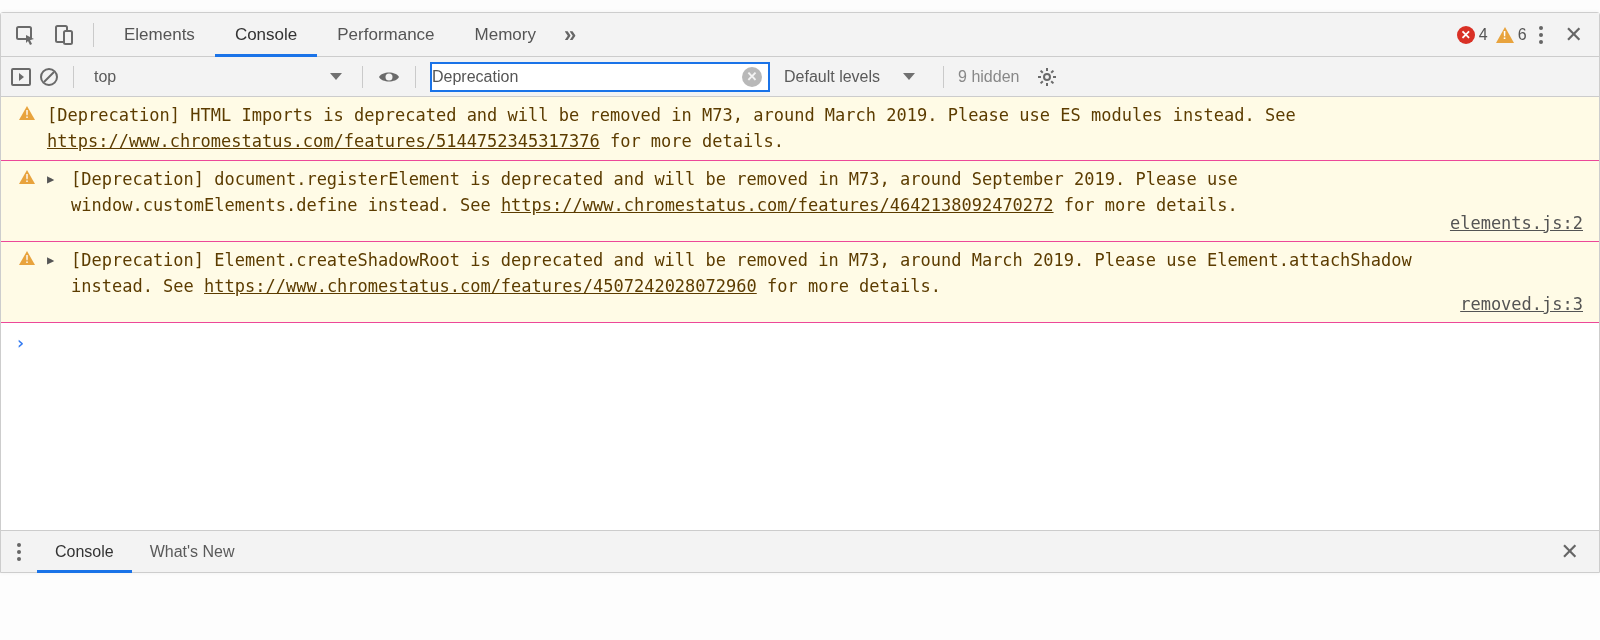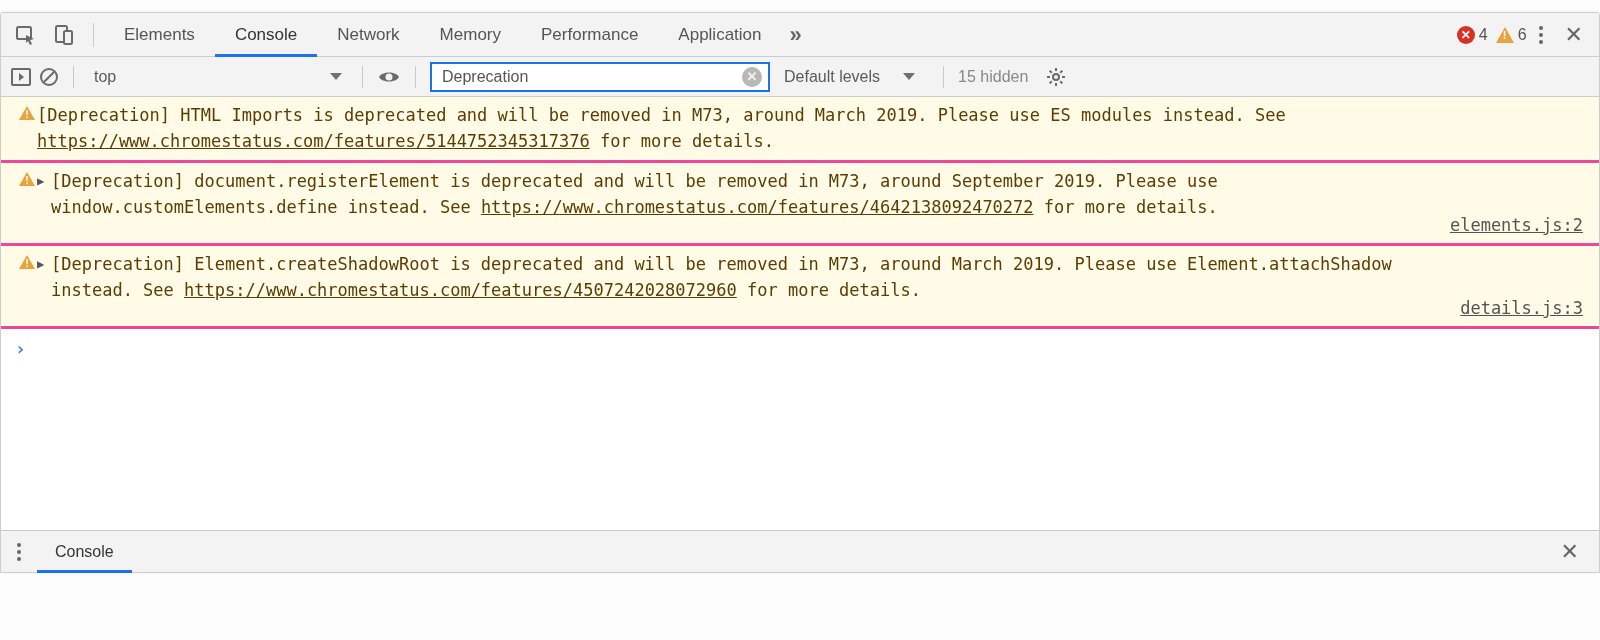--- a/index.html
+++ b/index.html
@@ -148,21 +148,21 @@
     border-top: 7px solid #707070;
   }
   .eye-icon svg { display: block; }
   .filter-input {
     width: 340px;
     height: 30px;
     border: 2px solid #1a73e8;
     background: #fff;
     display: flex;
     align-items: center;
-    padding: 0 6px 0 10px;
+    padding: 0 6px 0 0;
     font-size: 16px;
     color: #555;
   }
   .filter-input .txt { flex: 1; }
   .clear-btn {
     width: 20px; height: 20px; border-radius: 50%;
     background: #b8b8b8;
     color: #f3f3f3;
     display: flex; align-items: center; justify-content: center;
     font-size: 13px; font-weight: bold;
@@ -177,23 +177,24 @@
   
   .messages {
     flex: 1;
     overflow: auto;
     font-family: Menlo, Consolas, monospace;
     font-size: 17px;
     line-height: 1.55;
   }
   .msg {
     display: flex;
+    gap: 10px;
     padding: 5px 16px 5px 16px;
     background: #fffbe6;
-    border-bottom: 3px solid #ec4899;
+    border-bottom: 1px solid #ec4899;
     color: #5c3c00;
   }
   .msg .icon-col {
     width: 20px;
     flex: none;
     display: flex;
     justify-content: center;
     padding-top: 1px;
   }
   .msg .expand-col {
@@ -271,24 +272,22 @@
     </div>
     <div class="icon-btn">
       <svg width="22" height="22" viewBox="0 0 22 22">
         <rect x="3" y="2" width="11" height="16" rx="1.5" fill="none" stroke="#6a6a6a" stroke-width="2"></rect>
         <rect x="11" y="7" width="8" height="13" rx="1.5" fill="#f3f3f3" stroke="#6a6a6a" stroke-width="2"></rect>
       </svg>
     </div>
     <div class="sep"></div>
     <div class="tab">Elements</div>
     <div class="tab active">Console</div>
-    <div class="tab">Network</div>
+    <div class="tab">Performance</div>
     <div class="tab">Memory</div>
-    <div class="tab">Performance</div>
-    <div class="tab">Application</div>
     <div class="icon-btn" style="font-size:22px;font-weight:bold;color:#666;">»</div>
     <div class="spacer"></div>
     <div class="err-badge">
       <span class="circle-ico circle-err">✕</span>
       <span>4</span>
     </div>
     <div style="width:8px"></div>
     <div class="warn-badge">
       <span class="tri-warn"></span>
       <span>6</span>
@@ -330,21 +329,21 @@
     <div class="filter-input">
       <span class="txt">Deprecation</span>
       <span class="clear-btn">✕</span>
     </div>
     <div class="levels">
       <span>Default levels</span>
       <span class="dropdown-caret"></span>
     </div>
     <div class="spacer"></div>
     <div class="sep"></div>
-    <span class="hidden-count">15 hidden</span>
+    <span class="hidden-count">9 hidden</span>
     <div class="gear">
       <svg width="20" height="20" viewBox="0 0 20 20">
         <circle cx="10" cy="10" r="3" fill="none" stroke="#6a6a6a" stroke-width="2"></circle>
         <g stroke="#6a6a6a" stroke-width="2">
           <line x1="10" y1="1" x2="10" y2="4"></line>
             <line x1="10" y1="16" x2="10" y2="19"></line>
           <line x1="1" y1="10" x2="4" y2="10"></line>
             <line x1="16" y1="10" x2="19" y2="10"></line>
           <line x1="3.6" y1="3.6" x2="5.8" y2="5.8"></line>
             <line x1="14.2" y1="14.2" x2="16.4" y2="16.4"></line>
@@ -378,32 +377,33 @@
     </div>
 
     <div class="msg">
       <div class="icon-col">
           <span class="tri-warn-sm"></span>
         </div>
       <div class="expand-col">▶</div>
       <div class="text-col">
         <span>[Deprecation] Element.createShadowRoot is deprecated and will be removed in M73, around March 2019. Please use Element.attachShadow instead. See </span><a href="#">https://www.chromestatus.com/features/4507242028072960</a><span> for more details.</span>
       </div>
-      <div class="src-col"><a href="#">details.js:3</a></div>
+      <div class="src-col"><a href="#">removed.js:3</a></div>
     </div>
 
     <div class="prompt-row">
       <span class="prompt-caret">›</span>
     </div>
   </div>
 
   <div class="drawer">
     <div class="kebab">
         <span></span>
         <span></span>
         <span></span>
       </div>
     <div class="dtab active">Console</div>
+    <div class="dtab">What's New</div>
     <div class="spacer"></div>
     <div class="close-x">✕</div>
   </div>
 
 </div>
 
 </body></html>

